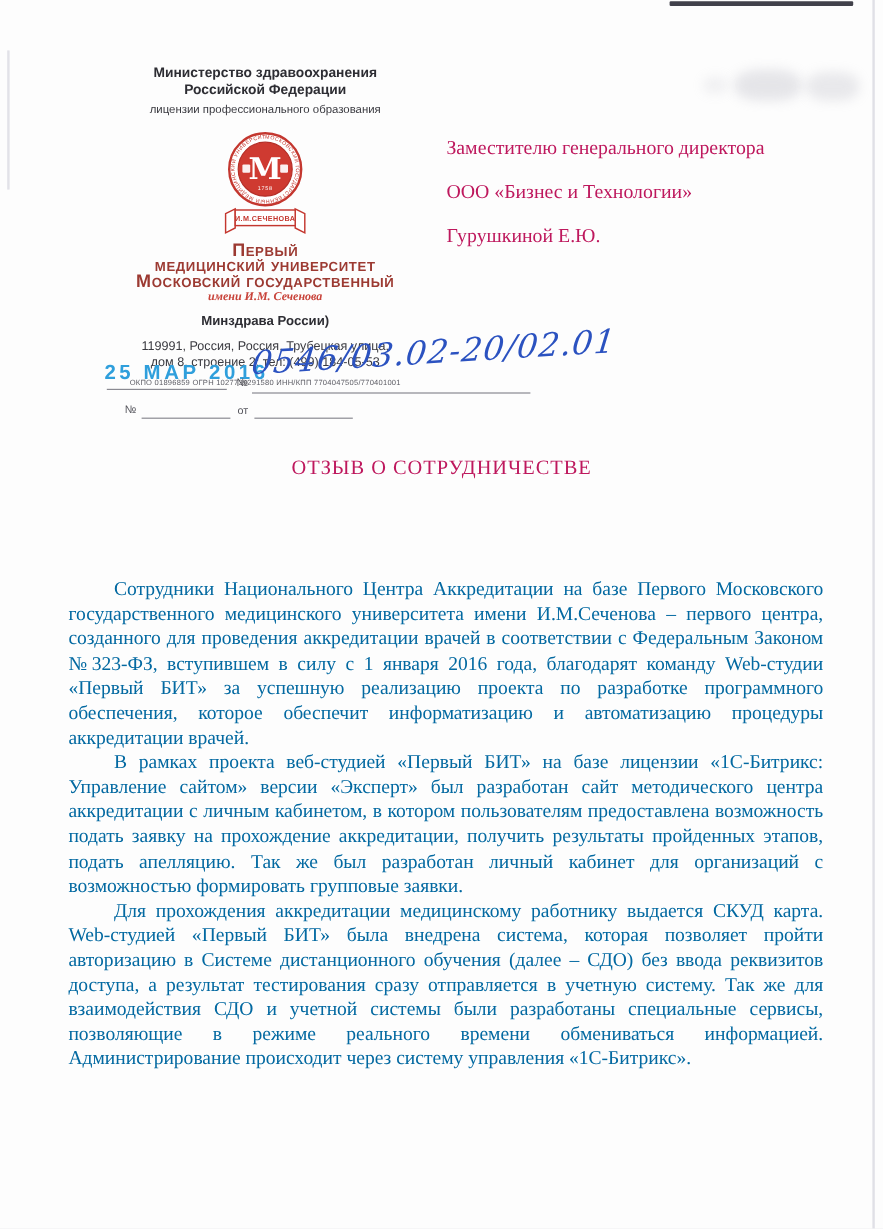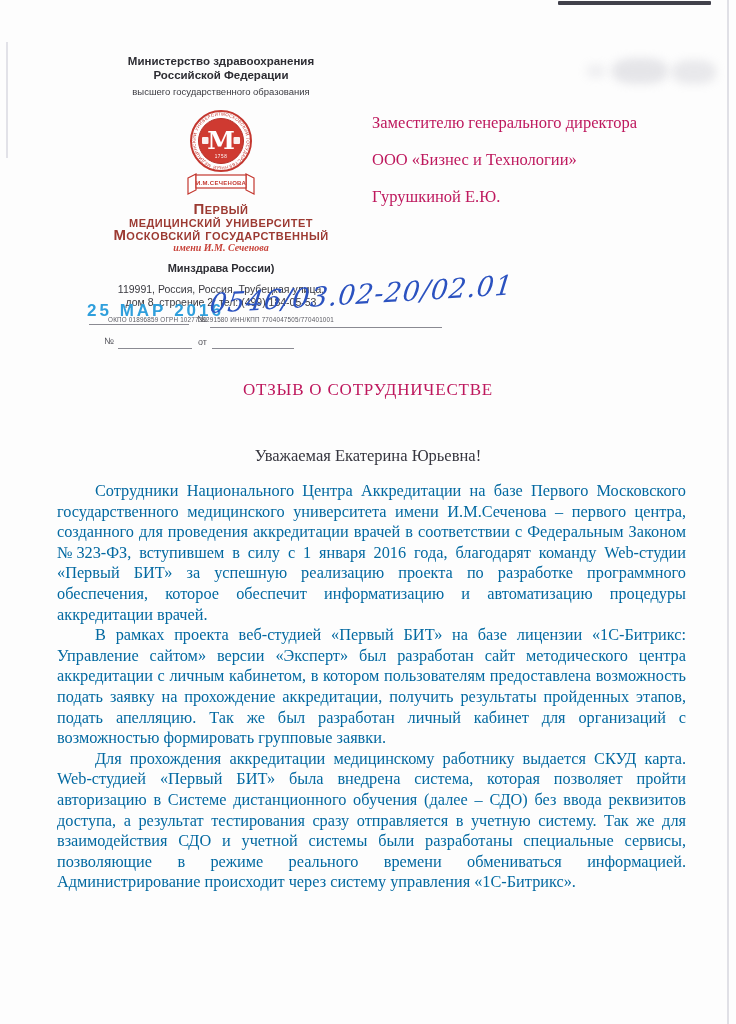--- a/index.html
+++ b/index.html
@@ -81,21 +81,21 @@
   <div class="artifact smudge smudge1"></div>
   <div class="artifact smudge smudge2"></div>
   <div class="artifact smudge smudge3"></div>
 
   <div class="letterhead">
     <div class="ministry">
       <div>Министерство здравоохранения</div>
       <div>Российской Федерации</div>
     </div>
     <div class="inst-type">
-      <div>высшего государственного образования</div>
+      <div>лицензии профессионального образования</div>
     </div>
 
     <div class="emblem-wrap">
       <svg class="emblem-svg" width="72" height="96" viewBox="0 0 72 96">
         <defs>
           <path id="circlePath" d="M 36 11.5 A 25.5 25.5 0 1 1 35.99 11.5"></path>
         </defs>
 
         <circle cx="36" cy="37" r="30" fill="#ffffff" stroke="#c4372f" stroke-width="2"></circle>
 
@@ -149,21 +149,20 @@
     <div class="ot-underline"></div>
   </div>
 
   <div class="addressee">
     <div>Заместителю генерального директора</div>
     <div>ООО «Бизнес и Технологии»</div>
     <div>Гурушкиной Е.Ю.</div>
   </div>
 
   <div class="title">ОТЗЫВ О СОТРУДНИЧЕСТВЕ</div>
-  <div class="salutation">Уважаемая Екатерина Юрьевна!</div>
 
   <div class="body-text">
     <p>Сотрудники Национального Центра Аккредитации на базе Первого Московского государственного медицинского университета имени И.М.Сеченова – первого центра, созданного для проведения аккредитации врачей в соответствии с Федеральным Законом №323-ФЗ, вступившем в силу с 1 января 2016 года, благодарят команду Web-студии «Первый БИТ» за успешную реализацию проекта по разработке программного обеспечения, которое обеспечит информатизацию и автоматизацию процедуры аккредитации врачей.</p>
     <p>В рамках проекта веб-студией «Первый БИТ» на базе лицензии «1С-Битрикс: Управление сайтом» версии «Эксперт» был разработан сайт методического центра аккредитации с личным кабинетом, в котором пользователям предоставлена возможность подать заявку на прохождение аккредитации, получить результаты пройденных этапов, подать апелляцию. Так же был разработан личный кабинет для организаций с возможностью формировать групповые заявки.</p>
     <p>Для прохождения аккредитации медицинскому работнику выдается СКУД карта. Web-студией «Первый БИТ» была внедрена система, которая позволяет пройти авторизацию в Системе дистанционного обучения (далее – СДО) без ввода реквизитов доступа, а результат тестирования сразу отправляется в учетную систему. Так же для взаимодействия СДО и учетной системы были разработаны специальные сервисы, позволяющие в режиме реального времени обмениваться информацией. Администрирование происходит через систему управления «1С-Битрикс».</p>
   </div>
 
 </div>
 
 </body></html>

